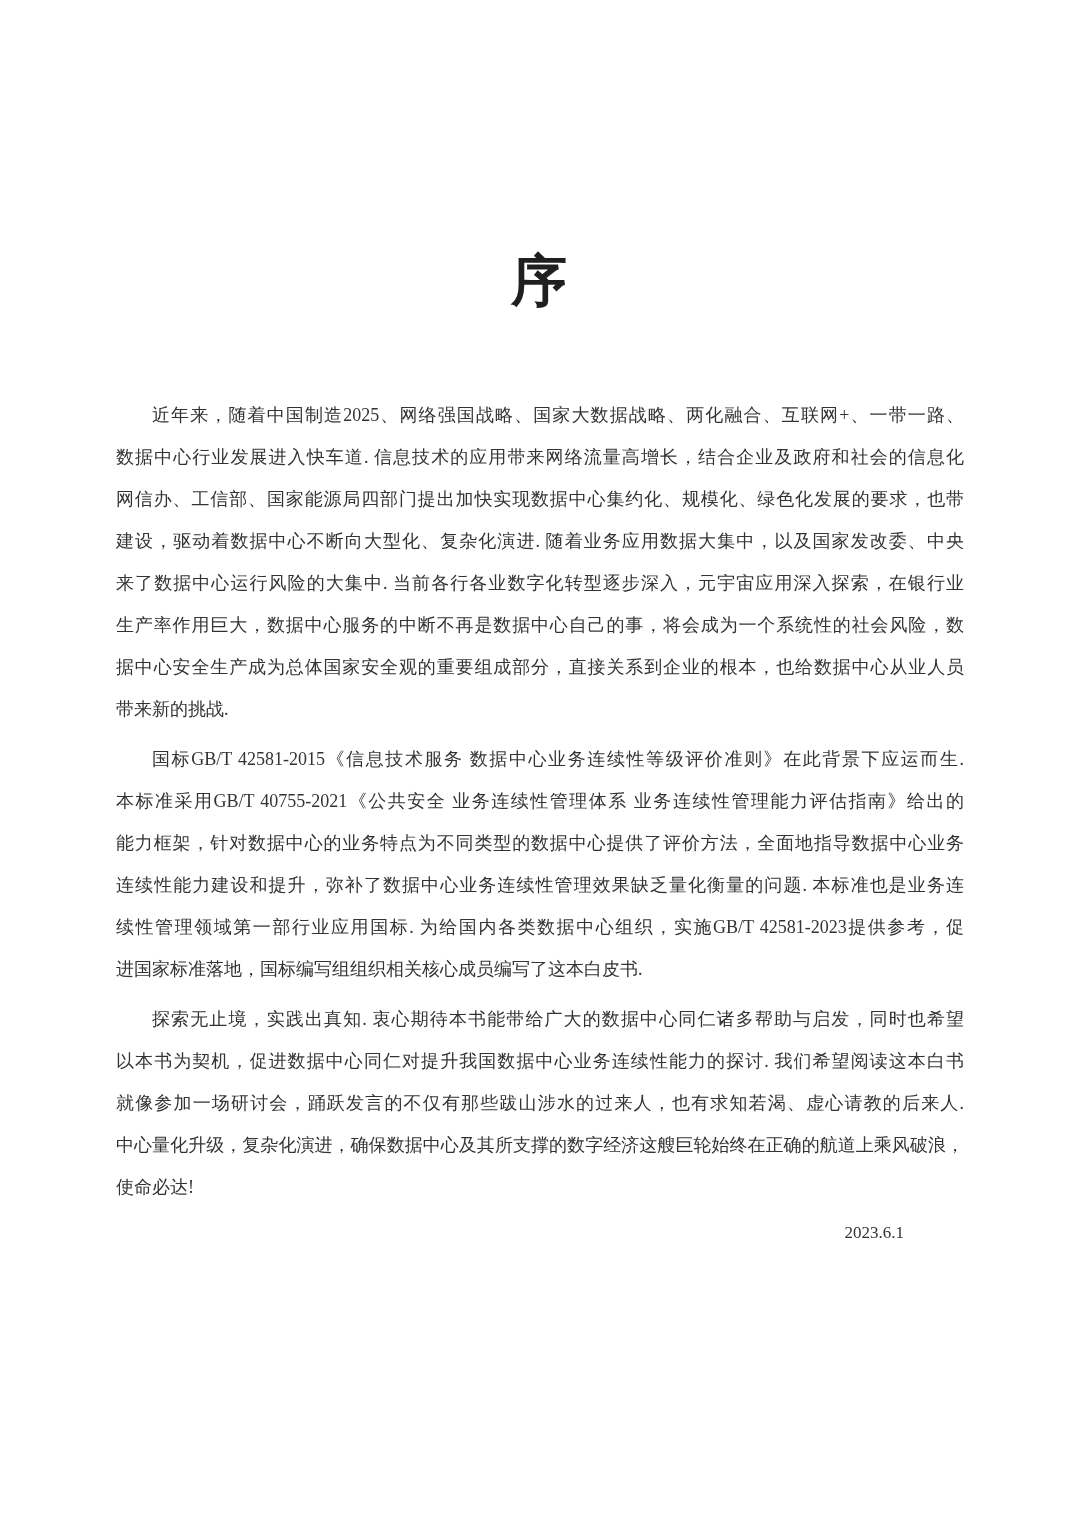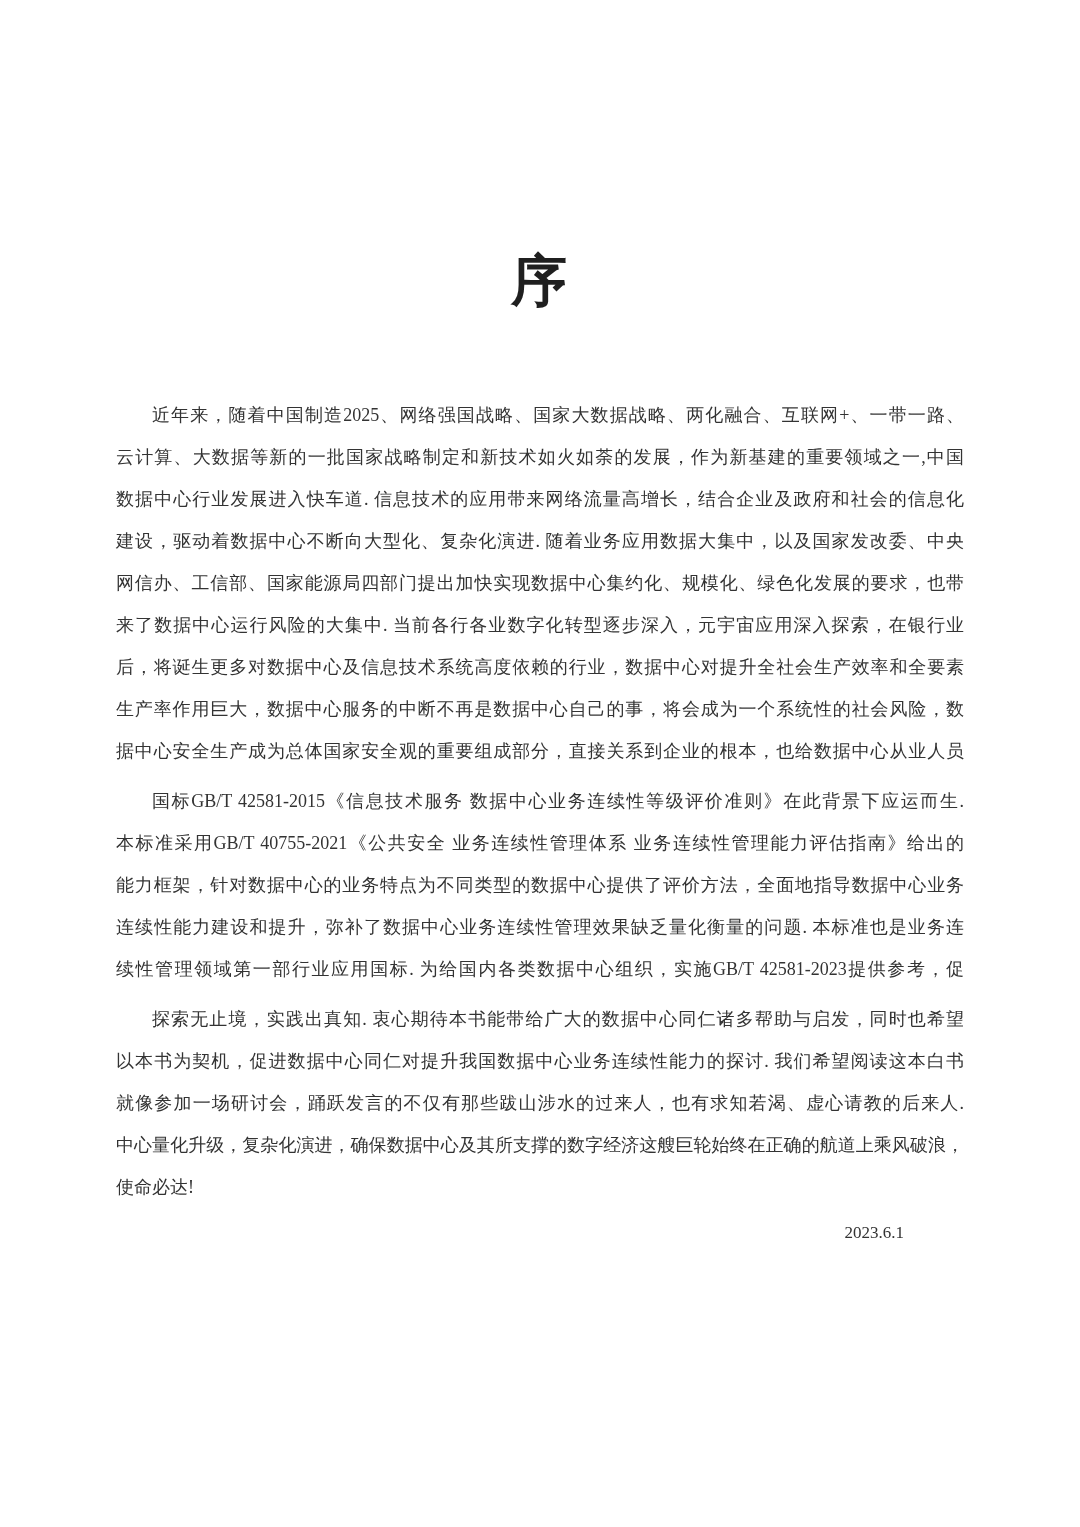--- a/index.html
+++ b/index.html
@@ -77,35 +77,35 @@
 </style>
 </head>
 <body>
 
 <div class="page">
   <div class="doc-title">序</div>
 
   <div class="body-text">
       <div class="para">
         <div class="line first">近年来，随着中国制造2025、网络强国战略、国家大数据战略、两化融合、互联网+、一带一路、</div>
-        <div class="line">云计算、大数据等新的一批国家战略制定和新技术如火如荼的发展，作为新基建的重要领域之一,中国</div>
         <div class="line">数据中心行业发展进入快车道. 信息技术的应用带来网络流量高增长，结合企业及政府和社会的信息化</div>
+        <div class="line">网信办、工信部、国家能源局四部门提出加快实现数据中心集约化、规模化、绿色化发展的要求，也带</div>
         <div class="line">建设，驱动着数据中心不断向大型化、复杂化演进. 随着业务应用数据大集中，以及国家发改委、中央</div>
-        <div class="line">网信办、工信部、国家能源局四部门提出加快实现数据中心集约化、规模化、绿色化发展的要求，也带</div>
         <div class="line">来了数据中心运行风险的大集中. 当前各行各业数字化转型逐步深入，元宇宙应用深入探索，在银行业</div>
-        <div class="line">后，将诞生更多对数据中心及信息技术系统高度依赖的行业，数据中心对提升全社会生产效率和全要素</div>
         <div class="line">生产率作用巨大，数据中心服务的中断不再是数据中心自己的事，将会成为一个系统性的社会风险，数</div>
         <div class="line">据中心安全生产成为总体国家安全观的重要组成部分，直接关系到企业的根本，也给数据中心从业人员</div>
+        <div class="line short">带来新的挑战.</div>
       </div>
       <div class="para">
         <div class="line first">国标GB/T 42581-2015《信息技术服务 数据中心业务连续性等级评价准则》在此背景下应运而生.</div>
         <div class="line">本标准采用GB/T 40755-2021《公共安全 业务连续性管理体系 业务连续性管理能力评估指南》给出的</div>
         <div class="line">能力框架，针对数据中心的业务特点为不同类型的数据中心提供了评价方法，全面地指导数据中心业务</div>
         <div class="line">连续性能力建设和提升，弥补了数据中心业务连续性管理效果缺乏量化衡量的问题. 本标准也是业务连</div>
         <div class="line">续性管理领域第一部行业应用国标. 为给国内各类数据中心组织，实施GB/T 42581-2023提供参考，促</div>
+        <div class="line short">进国家标准落地，国标编写组组织相关核心成员编写了这本白皮书.</div>
       </div>
       <div class="para">
         <div class="line first">探索无止境，实践出真知. 衷心期待本书能带给广大的数据中心同仁诸多帮助与启发，同时也希望</div>
         <div class="line">以本书为契机，促进数据中心同仁对提升我国数据中心业务连续性能力的探讨. 我们希望阅读这本白书</div>
         <div class="line">就像参加一场研讨会，踊跃发言的不仅有那些跋山涉水的过来人，也有求知若渴、虚心请教的后来人.</div>
         <div class="line">中心量化升级，复杂化演进，确保数据中心及其所支撑的数字经济这艘巨轮始终在正确的航道上乘风破浪，</div>
         <div class="line short">使命必达!</div>
       </div>
     </div>
 

